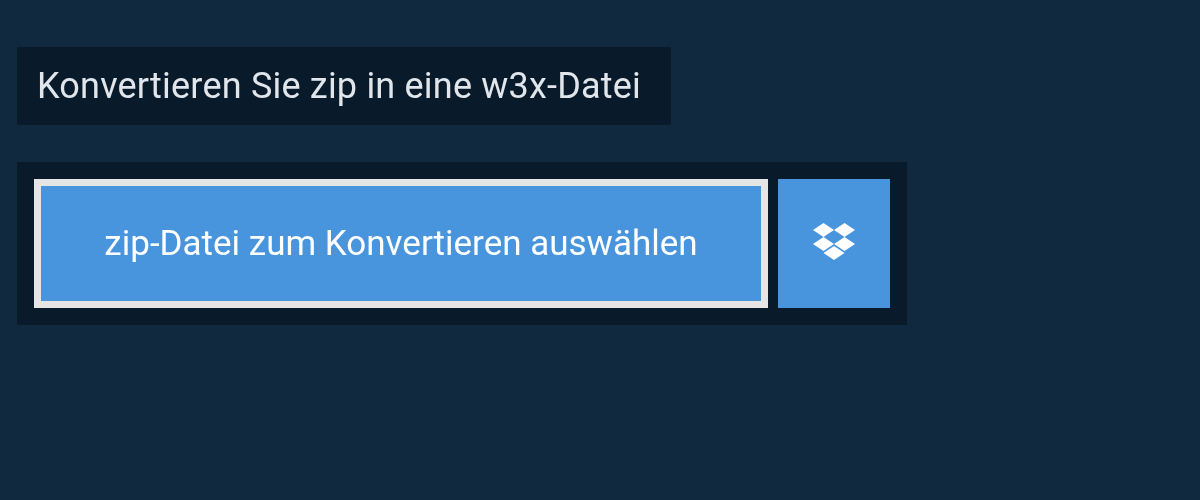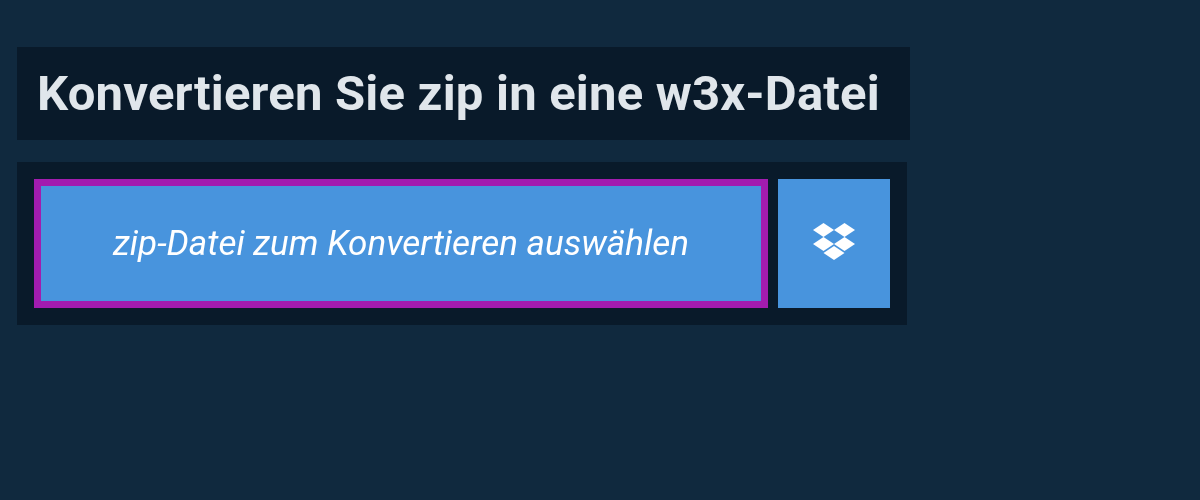--- a/index.html
+++ b/index.html
@@ -17,47 +17,46 @@
     .title-bar {
       position: absolute;
       top: 47px;
       left: 17px;
       background-color: #091a2a;
       padding: 18px 30px 18px 20px;
       display: inline-block;
     }
     .title-text {
       color: #e0e6eb;
-      font-size: 49px;
-      font-weight: 700;
+      font-size: 36px;
+      font-weight: 400;
       letter-spacing: 0.2px;
     }
     .upload-panel {
       position: absolute;
       top: 162px;
       left: 17px;
       width: 890px;
       height: 163px;
       background-color: #091a2a;
       padding: 17px;
       display: flex;
       gap: 10px;
     }
     .select-file-button {
       flex: 1;
       background-color: #4894dd;
-      border: 7px solid #a21caf;
+      border: 7px solid #e5e5e5;
       color: #ffffff;
       font-size: 35px;
       font-weight: 400;
       display: flex;
       align-items: center;
       justify-content: center;
       cursor: pointer;
-      font-style: italic;
     }
     .dropbox-button {
       width: 112px;
       background-color: #4894dd;
       display: flex;
       align-items: center;
       justify-content: center;
       cursor: pointer;
     }
     .dropbox-icon {

